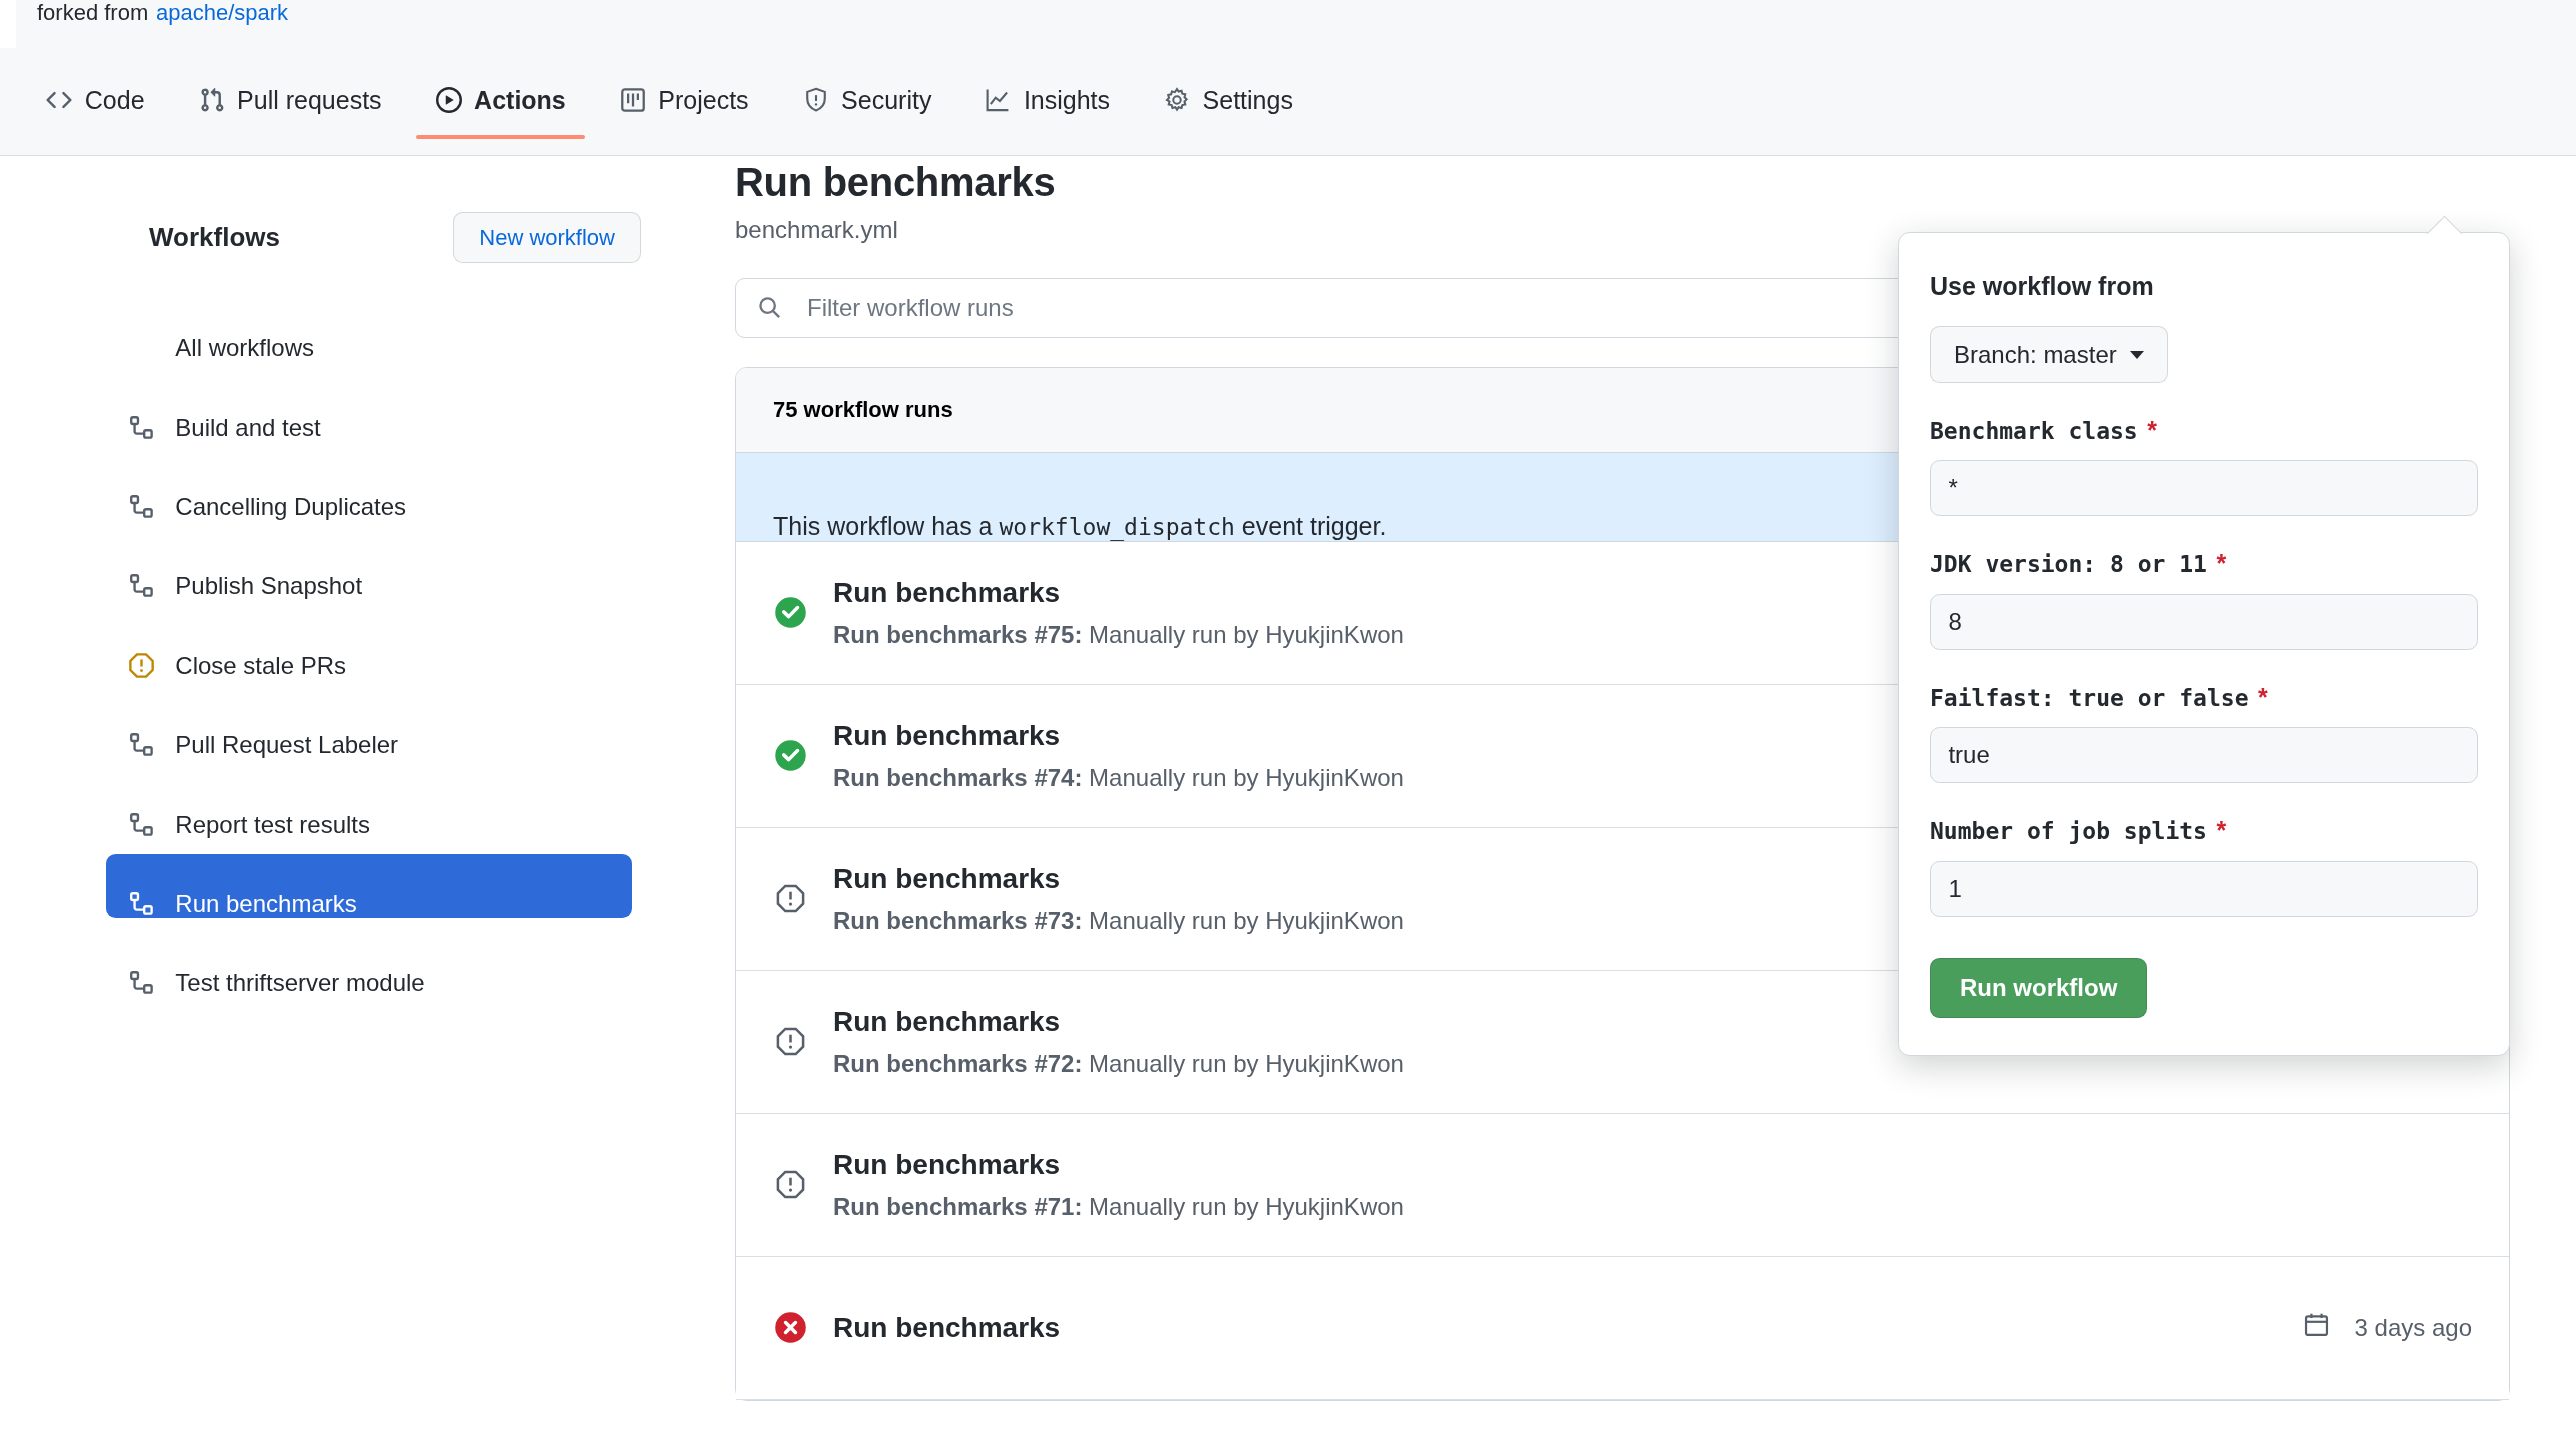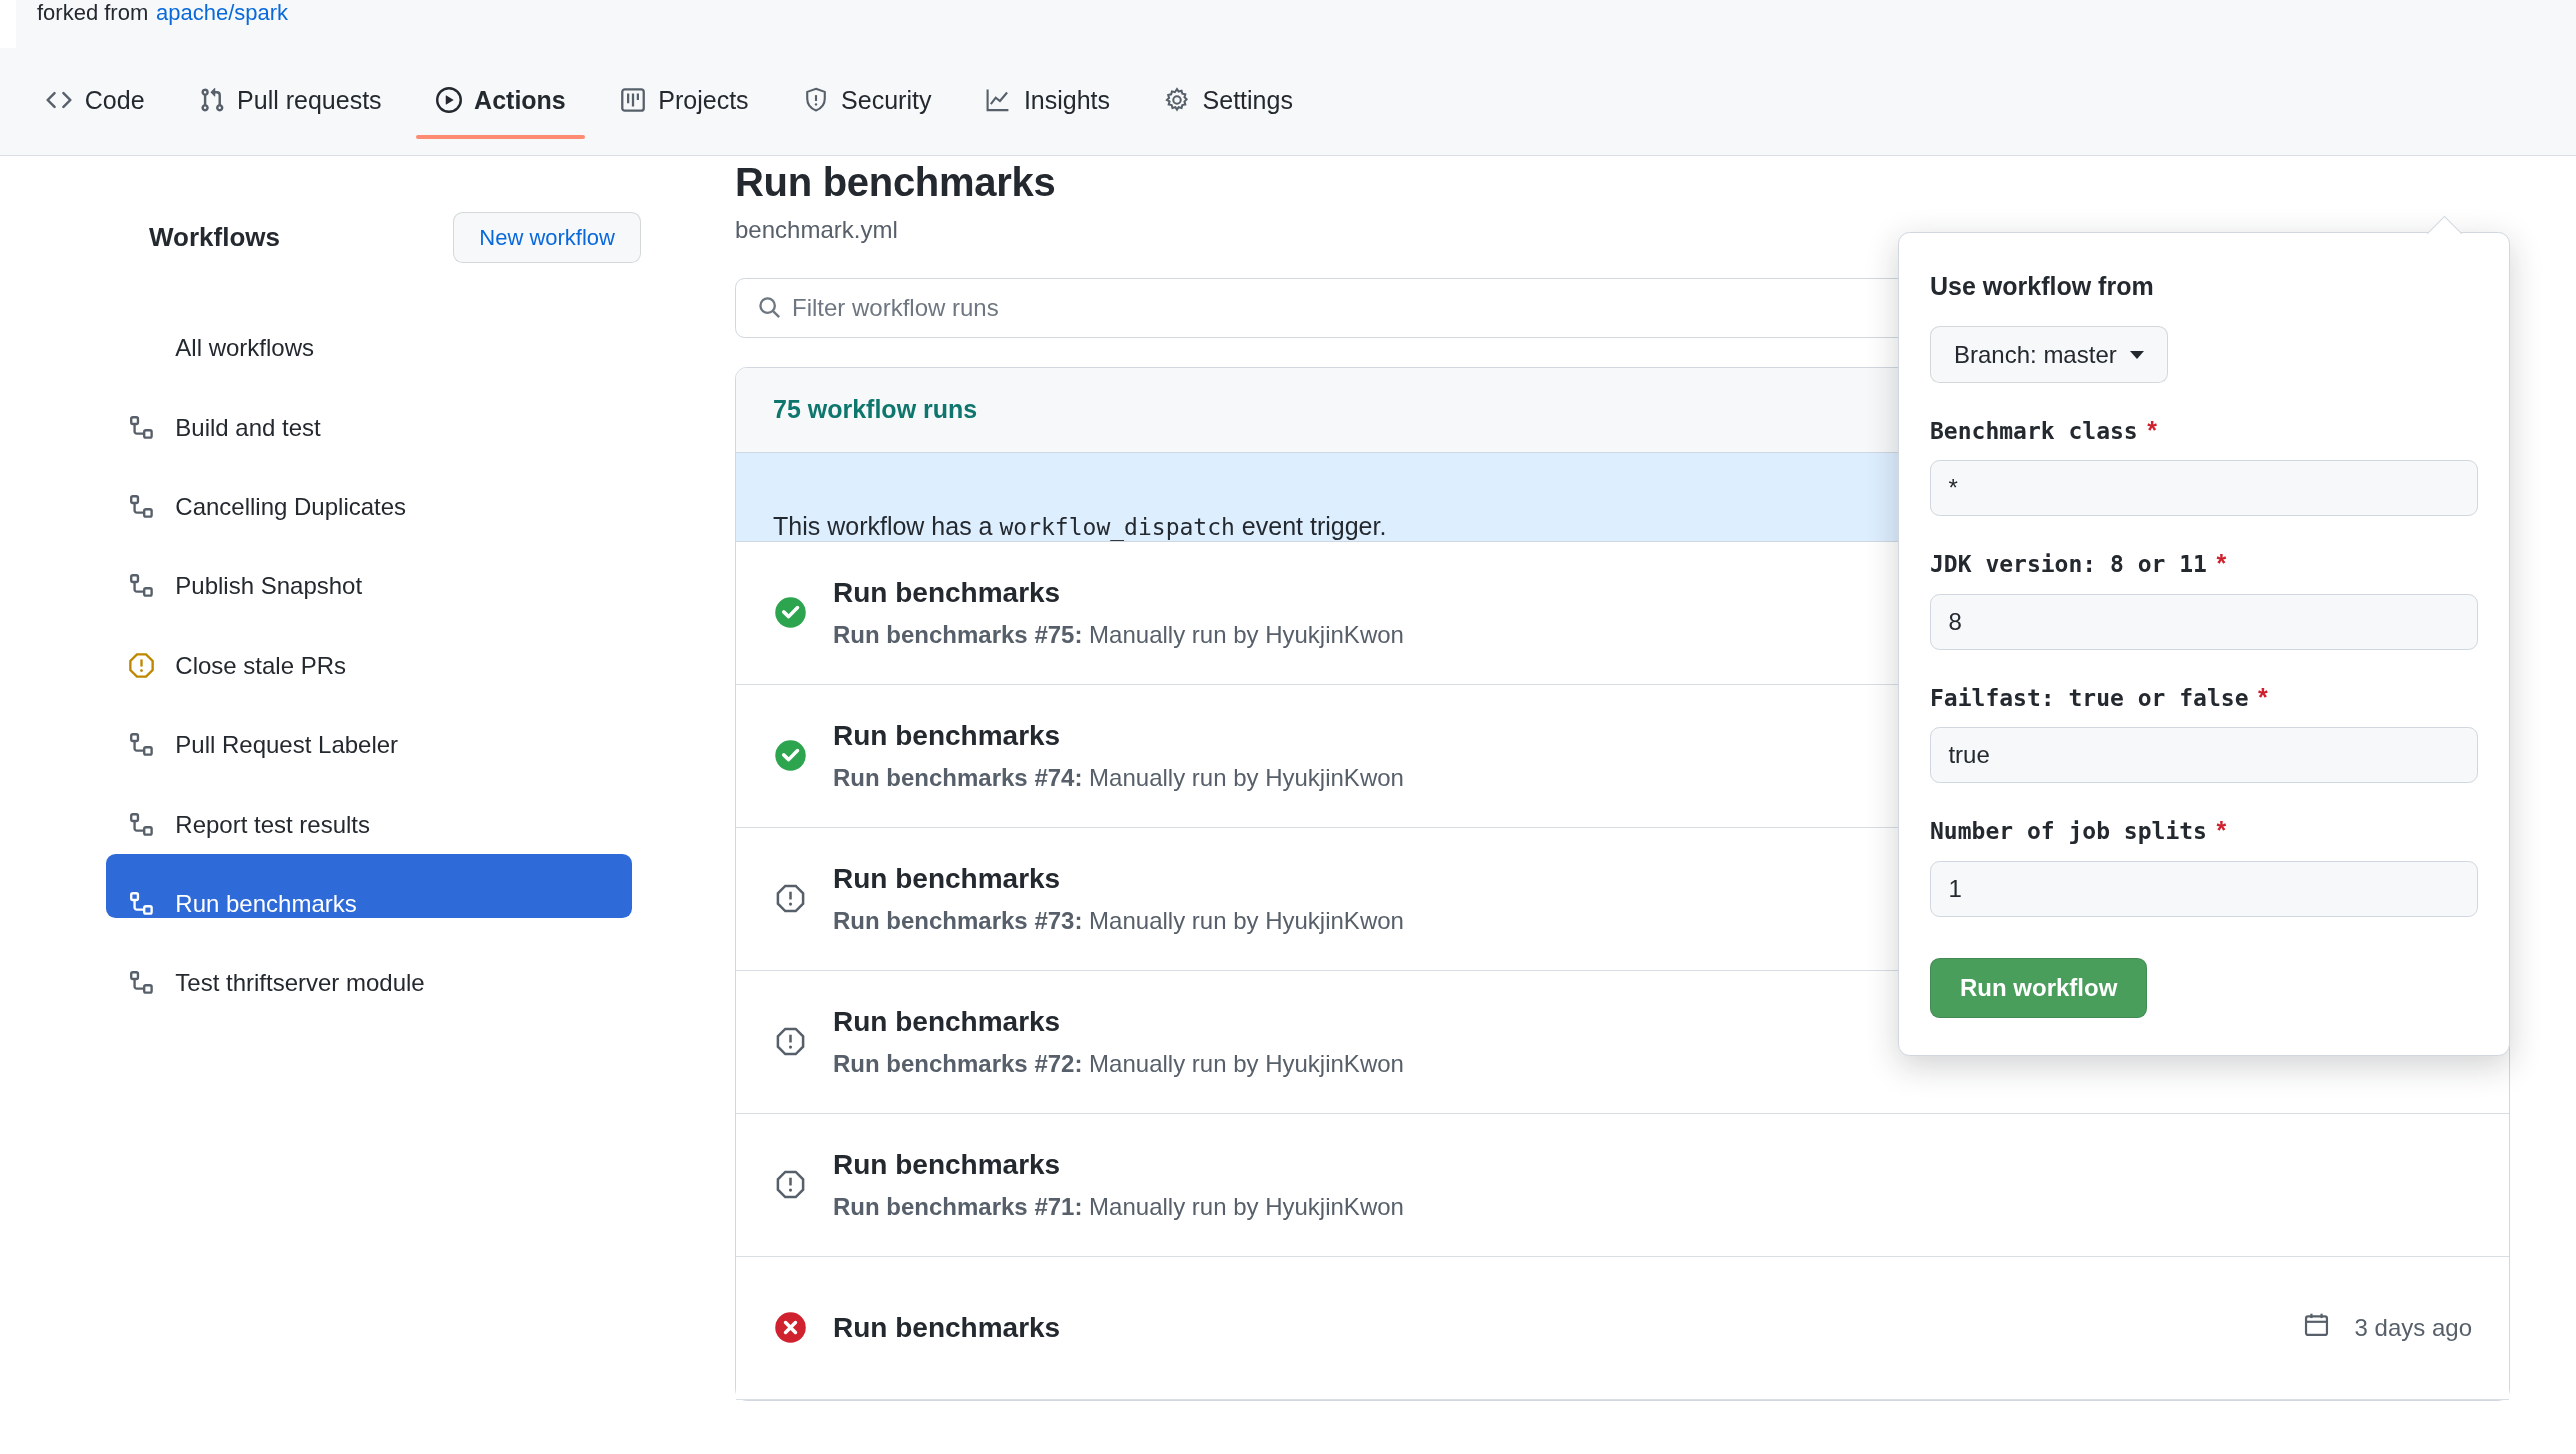--- a/index.html
+++ b/index.html
@@ -73,41 +73,41 @@
   .wf-item .label { white-space: nowrap; overflow: hidden; text-overflow: ellipsis; }
 
   
   .main { position: absolute; left: 735px; top: 0; width: 1775px; }
   .main-title { font-size: 40px; font-weight: 600; color: #24292f; margin: 0; padding-top: 3.9px; letter-spacing: -0.3px; }
   .main-sub { font-size: 24px; color: #57606a; margin-top: 11px; }
 
   .filter-row { display: flex; align-items: center; gap: 29px; margin-top: 34px; }
   .filter-box {
     flex: 1; height: 60px; border: 1px solid #d0d7de; border-radius: 9.6px;
-    background: #fff; display: flex; align-items: center; gap: 8px; padding: 0 21px;
+    background: #fff; display: flex; align-items: center; gap: 23px; padding: 0 21px;
   }
   .filter-box .sicon { color: #6e7781; display: flex; }
   .filter-input {
     border: none; outline: none; background: transparent; flex: 1;
     font-size: 24px; color: #24292f; font-family: inherit;
   }
   .filter-input::placeholder { color: #6e7781; }
   .kebab-btn {
     width: 93px; height: 60px; border: 1px solid #d0d7de; border-radius: 9.6px;
     background: #f6f8fa; display: flex; align-items: center; justify-content: center;
     gap: 8.7px; cursor: pointer;
   }
   .kebab-btn i { width: 8.7px; height: 8.7px; border-radius: 50%; background: #57606a; display: block; }
 
   .runs-card { margin-top: 29px; border: 1px solid #d0d7de; border-radius: 11.6px; overflow: visible; }
   .runs-header {
     background: #f6f8fa; height: 85px; display: flex; align-items: center;
     padding: 0 37px; border-bottom: 1px solid #d0d7de; border-radius: 10.6px 10.6px 0 0;
   }
-  .runs-count { font-size: 25px; font-weight: 600; color: #0f766e; }
+  .runs-count { font-size: 22px; font-weight: 600; color: #000000; }
   .runs-filters { margin-left: auto; display: flex; align-items: center; gap: 48px; }
   .runs-filter { font-size: 25px; color: #24292f; display: flex; align-items: center; gap: 10.6px; cursor: pointer; }
   .caret { width: 0; height: 0; border-left: 7.7px solid transparent; border-right: 7.7px solid transparent; border-top: 8.7px solid #24292f; display: block; }
 
   .dispatch-banner {
     background: #ddeeff; height: 89px; display: flex; align-items: flex-end;
     padding: 0 37px; border-bottom: 1px solid #d0d7de; position: relative;
   }
   .dispatch-text { font-size: 25px; color: #24292f; }
   .dispatch-text code { font-family: "DejaVu Sans Mono", monospace; font-size: 23px; }

